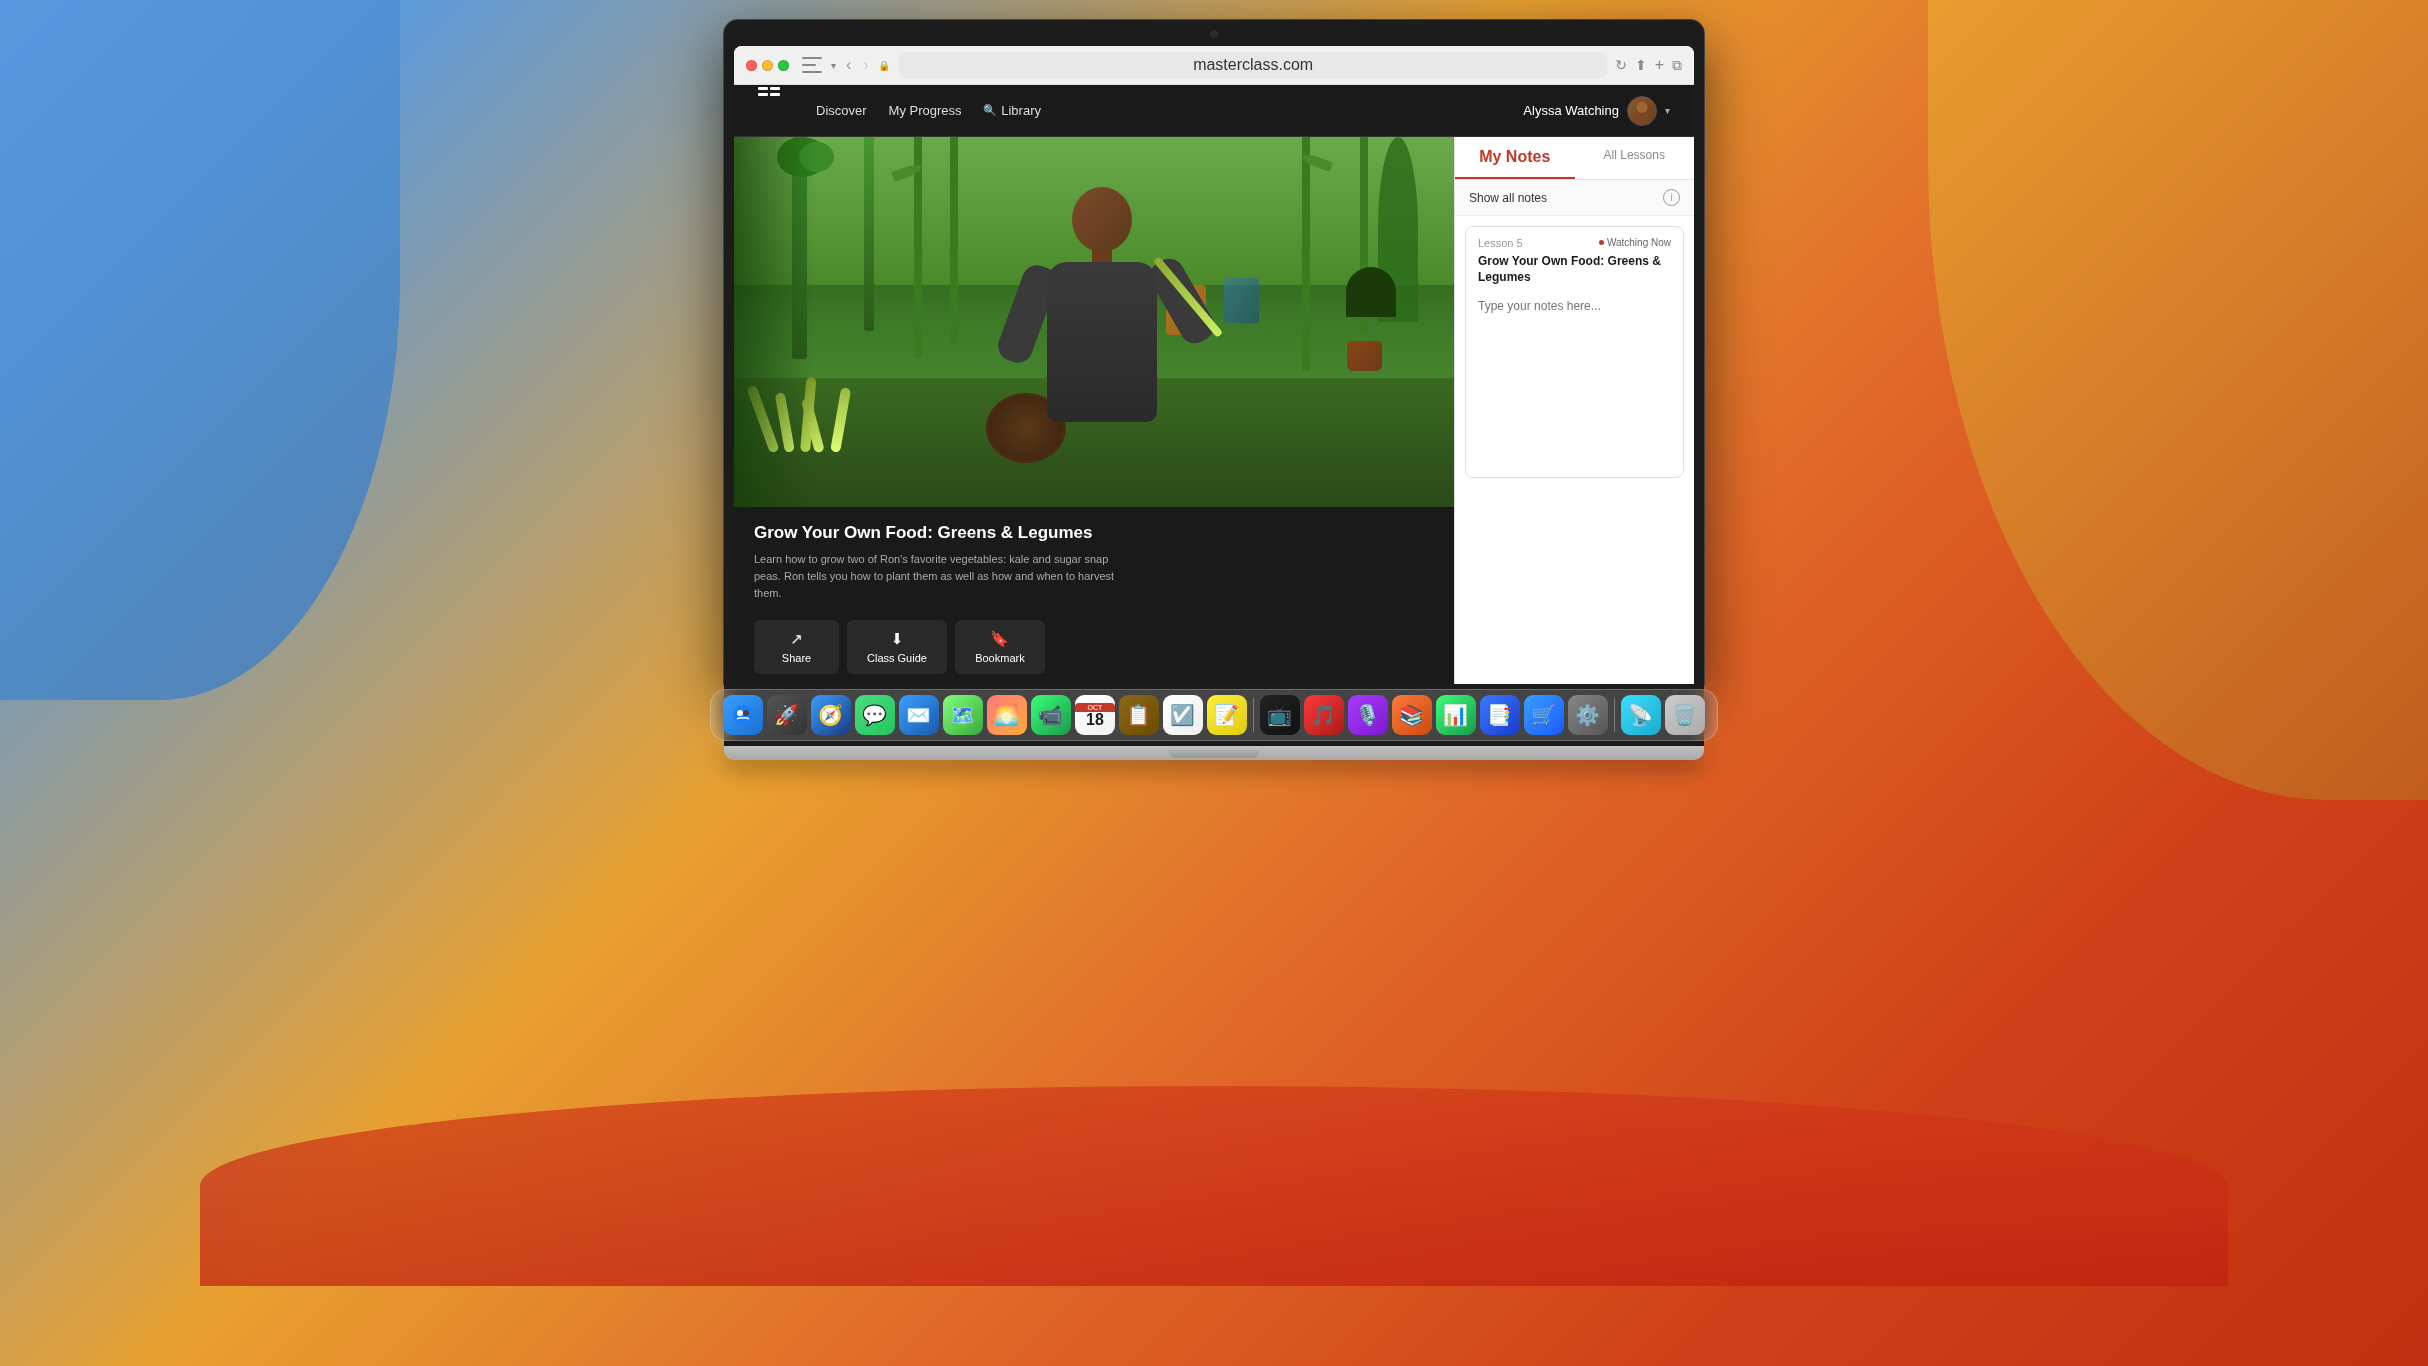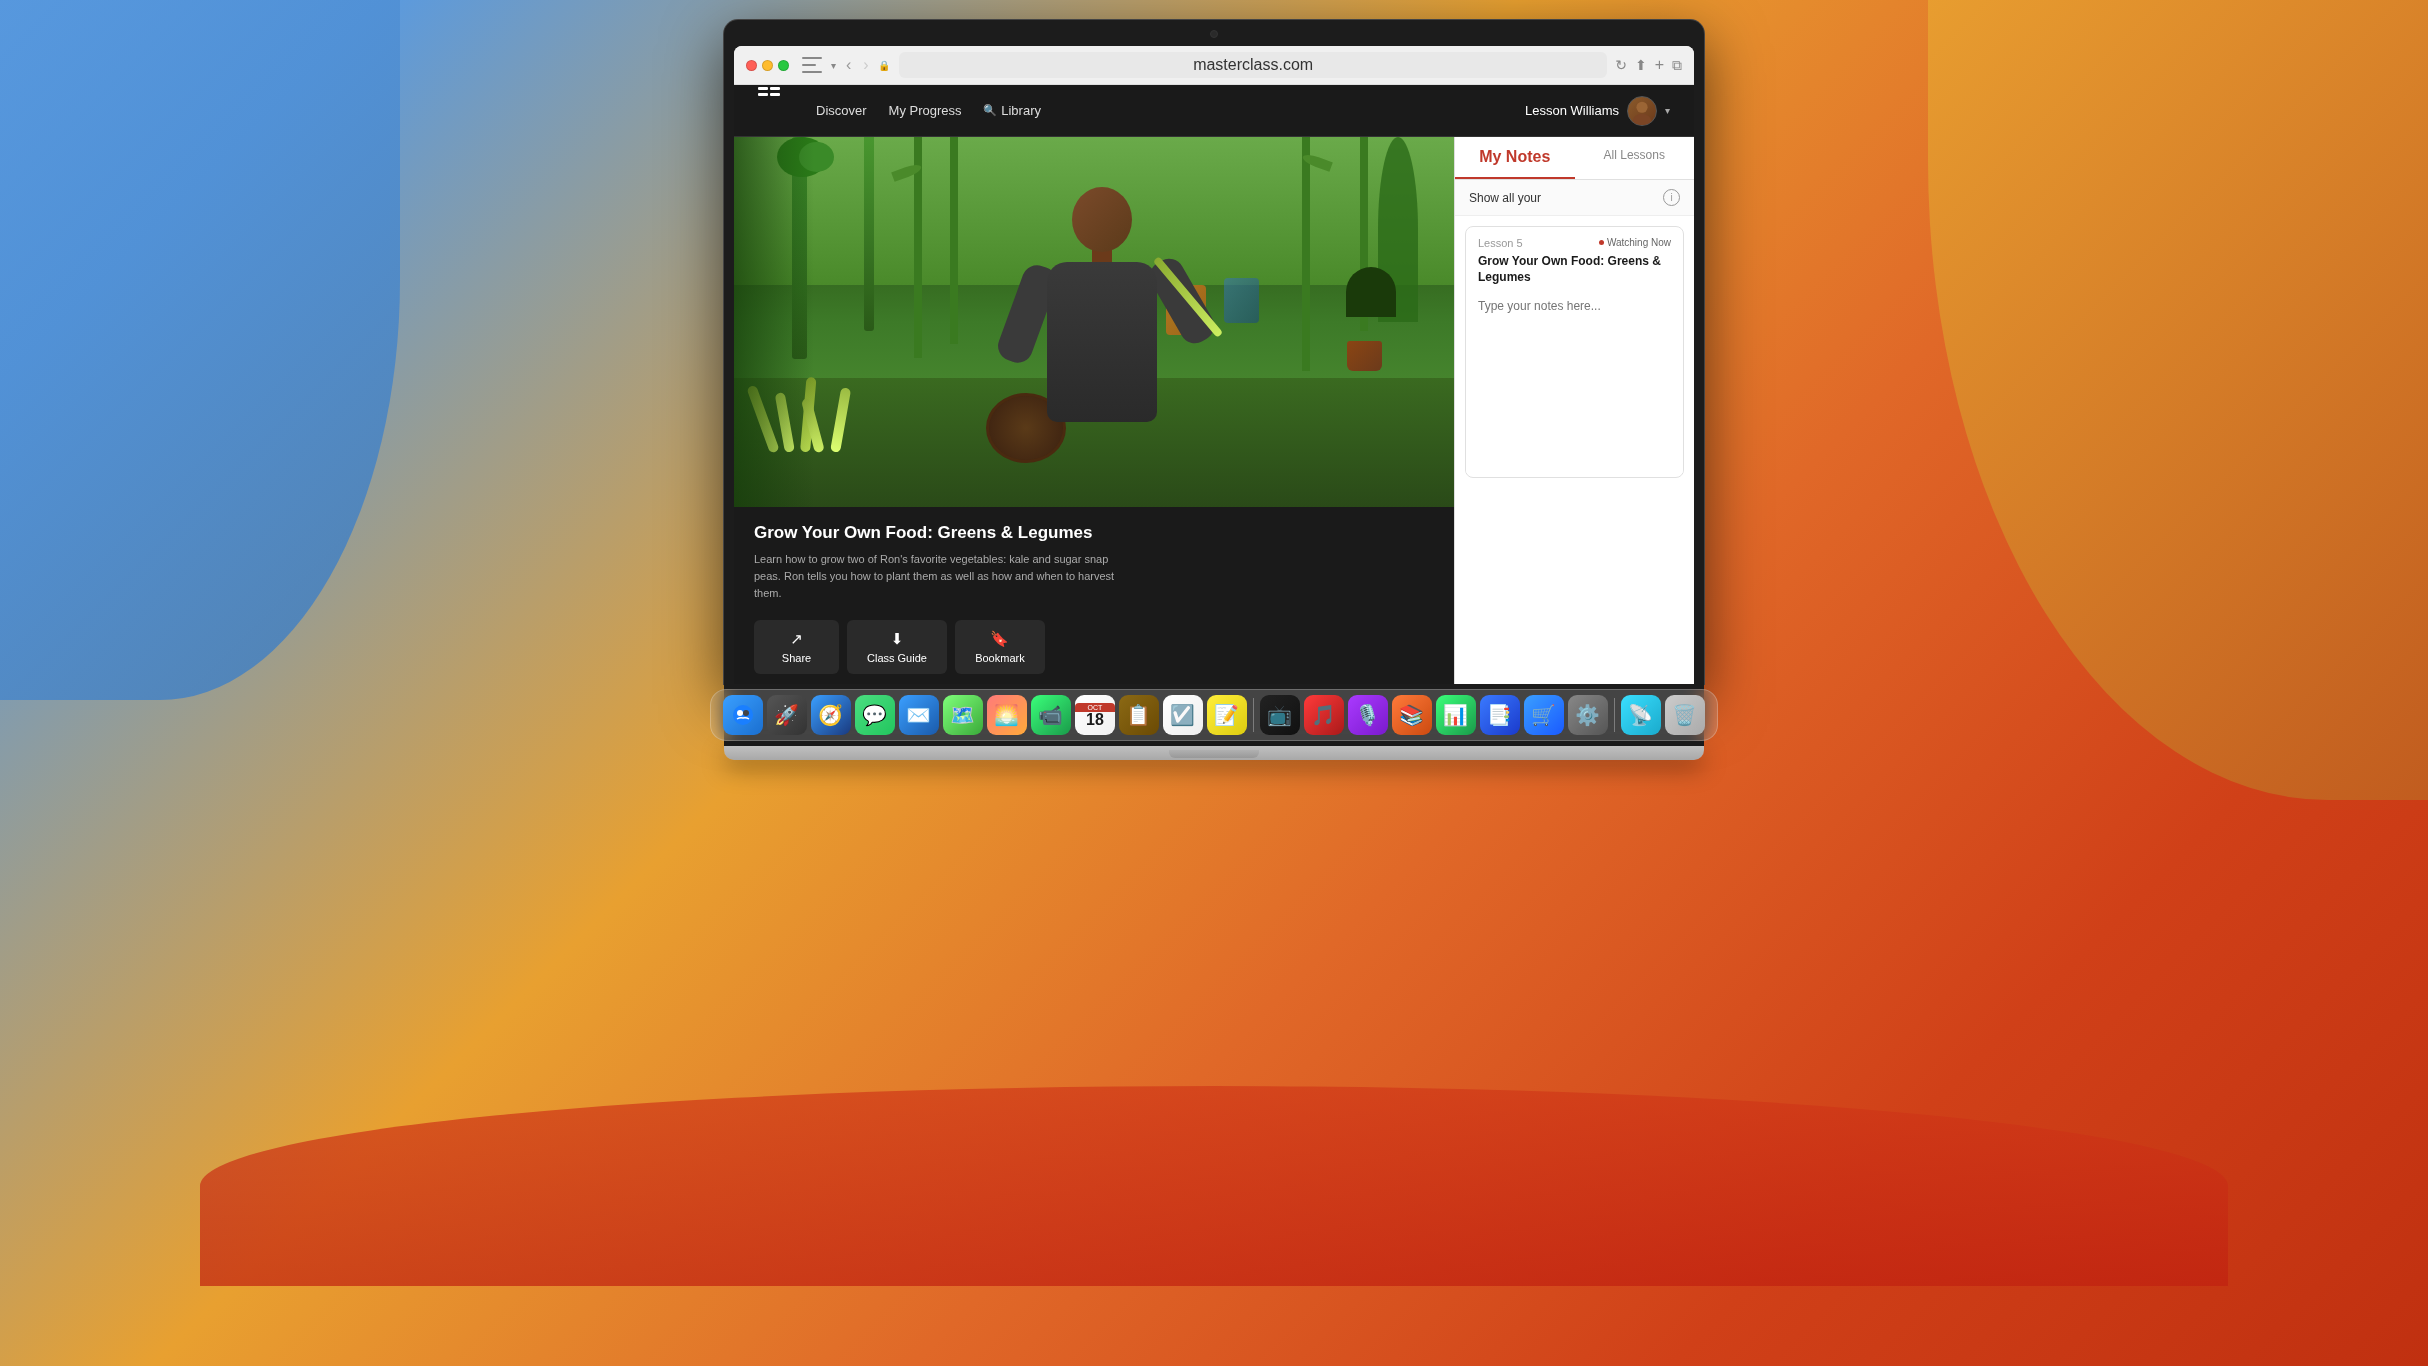--- a/index.html
+++ b/index.html
@@ -66,21 +66,21 @@
           </div>
           <nav style="display:flex;gap:22px;flex:1;align-items:center;">
             <a style="color:#ddd;font-size:13px;text-decoration:none;cursor:pointer;">Discover</a>
             <a style="color:#ddd;font-size:13px;text-decoration:none;cursor:pointer;">My Progress</a>
             <a style="color:#ddd;font-size:13px;text-decoration:none;cursor:pointer;display:flex;align-items:center;gap:4px;">
               <span style="font-size:11px;">🔍</span>
               <span>Library</span>
             </a>
           </nav>
           <div style="display:flex;align-items:center;gap:8px;cursor:pointer;">
-            <span style="color:#fff;font-size:13px;">Lesson Williams</span>
+            <span style="color:#fff;font-size:13px;">Alyssa Watching</span>
             <div style="width:30px;height:30px;border-radius:50%;background:linear-gradient(135deg,#8B5A2B,#6B3A1B);border:1.5px solid #555;overflow:hidden;display:flex;align-items:center;justify-content:center;">
               <svg width="30" height="30" viewBox="0 0 30 30">
                 <circle cx="15" cy="11" r="6" fill="#9B6535"></circle>
                 <ellipse cx="15" cy="26" rx="10" ry="8" fill="#7B4525"></ellipse>
               </svg>
             </div>
             <span style="color:#aaa;font-size:10px;">▾</span>
           </div>
         </div>
 
@@ -169,21 +169,21 @@
             <div style="display:flex;border-bottom:1px solid #e0e0e0;background:#fff;">
               <div style="flex:1;text-align:center;padding:11px 8px;font-size:16px;cursor:pointer;color:#c0392b;border-bottom:2px solid #c0392b;font-weight:600;">
                 <span>My Notes</span>
               </div>
               <div style="flex:1;text-align:center;padding:11px 8px;font-size:12px;cursor:pointer;color:#888;border-bottom:2px solid transparent;">
                 <span>All Lessons</span>
               </div>
             </div>
 
             <div style="display:flex;align-items:center;justify-content:space-between;padding:9px 14px;border-bottom:1px solid #eee;background:#fafafa;cursor:pointer;">
-              <span style="font-size:12px;color:#333;">Show all your</span>
+              <span style="font-size:12px;color:#333;">Show all notes</span>
               <div style="width:17px;height:17px;border:1.5px solid #999;border-radius:50%;display:flex;align-items:center;justify-content:center;color:#999;font-size:10px;">i</div>
             </div>
 
             <div style="margin:10px;border:1px solid #e0e0e0;border-radius:8px;overflow:hidden;background:#fff;">
               <div style="padding:10px 12px 4px;display:flex;align-items:flex-start;justify-content:space-between;">
                 <span style="font-size:11px;color:#999;">Lesson 5</span>
                 <div style="display:flex;align-items:center;gap:3px;">
                   <div style="width:5px;height:5px;border-radius:50%;background:#c0392b;"></div>
                   <span style="font-size:10px;color:#666;">Watching Now</span>
                 </div>

